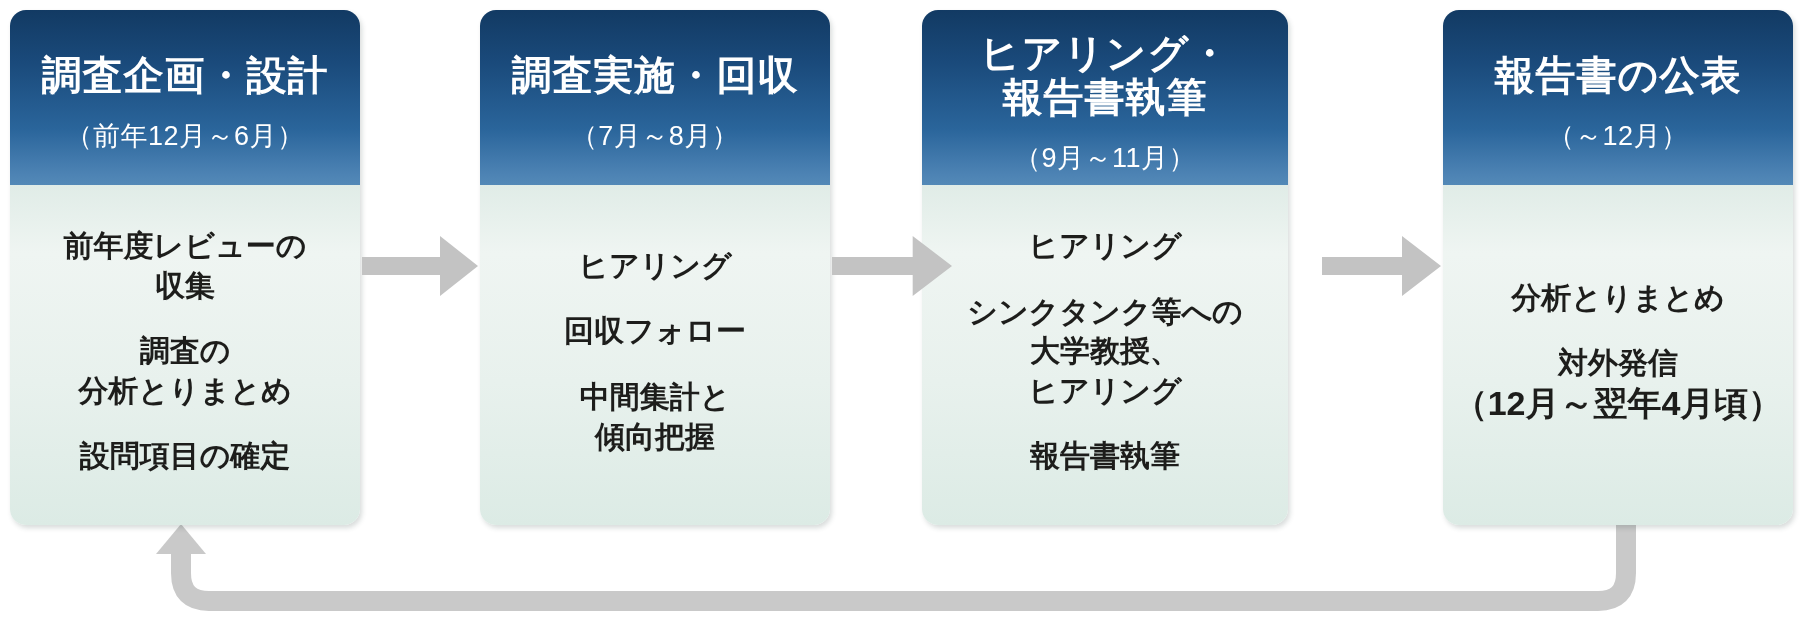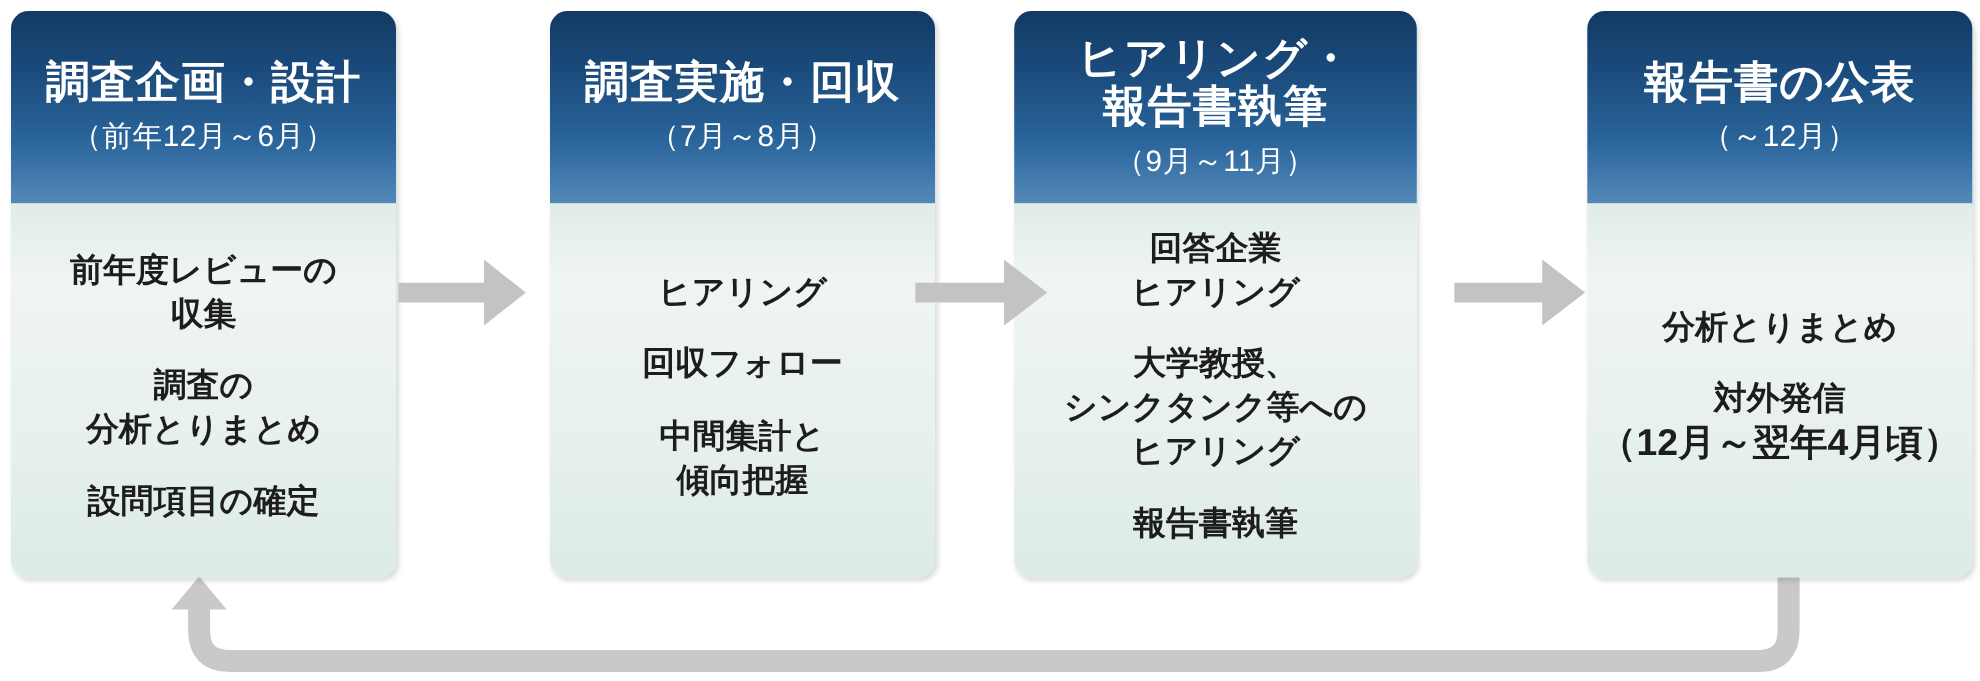--- a/index.html
+++ b/index.html
@@ -37,21 +37,21 @@
     position: absolute;
     top: 10px;
     height: 515px;
     z-index: 1;
     border-radius: 16px;
     box-shadow: 2px 3px 5px rgba(40, 60, 55, 0.18);
     display: flex;
     flex-direction: column;
   }
   .stage-0 { left: 10px;   width: 350px; }
-  .stage-1 { left: 500px;  width: 350px; }
+  .stage-1 { left: 480px;  width: 350px; }
   .stage-2 { left: 922px;  width: 366px; }
   .stage-3 { left: 1443px; width: 350px; }
 
   .stage-header {
     height: 175px;
     flex: 0 0 175px;
     border-radius: 16px 16px 0 0;
     background: linear-gradient(180deg,
       var(--header-top, #123a63) 0%,
       #1a4a7b 30%,
@@ -60,21 +60,21 @@
       #5389b7 100%);
     color: var(--header-text, #ffffff);
     display: flex;
     flex-direction: column;
     justify-content: center;
     align-items: center;
     gap: 9px;
     text-align: center;
   }
   .stage-title {
-    margin: 0;
+    margin: 12px;
     font-size: 40px;
     font-weight: 700;
     line-height: 1.1;
     letter-spacing: 1px;
   }
   .stage-period {
     font-size: 27px;
     font-weight: 500;
     letter-spacing: 0.5px;
   }
@@ -175,26 +175,25 @@
       <section class="stage stage-2">
         <header class="stage-header">
           <h2 class="stage-title">
             <div>ヒアリング・</div>
             <div>報告書執筆</div>
           </h2>
           <div class="stage-period">（9月～11月）</div>
         </header>
         <div class="stage-body">
           <div class="stage-item">
-            <div>回答企業</div>
             <div>ヒアリング</div>
           </div>
           <div class="stage-item">
+            <div>シンクタンク等への</div>
             <div>大学教授、</div>
-            <div>シンクタンク等への</div>
             <div>ヒアリング</div>
           </div>
           <div class="stage-item">
             <div>報告書執筆</div>
           </div>
         </div>
       </section>
       <section class="stage stage-3">
         <header class="stage-header">
           <h2 class="stage-title">

